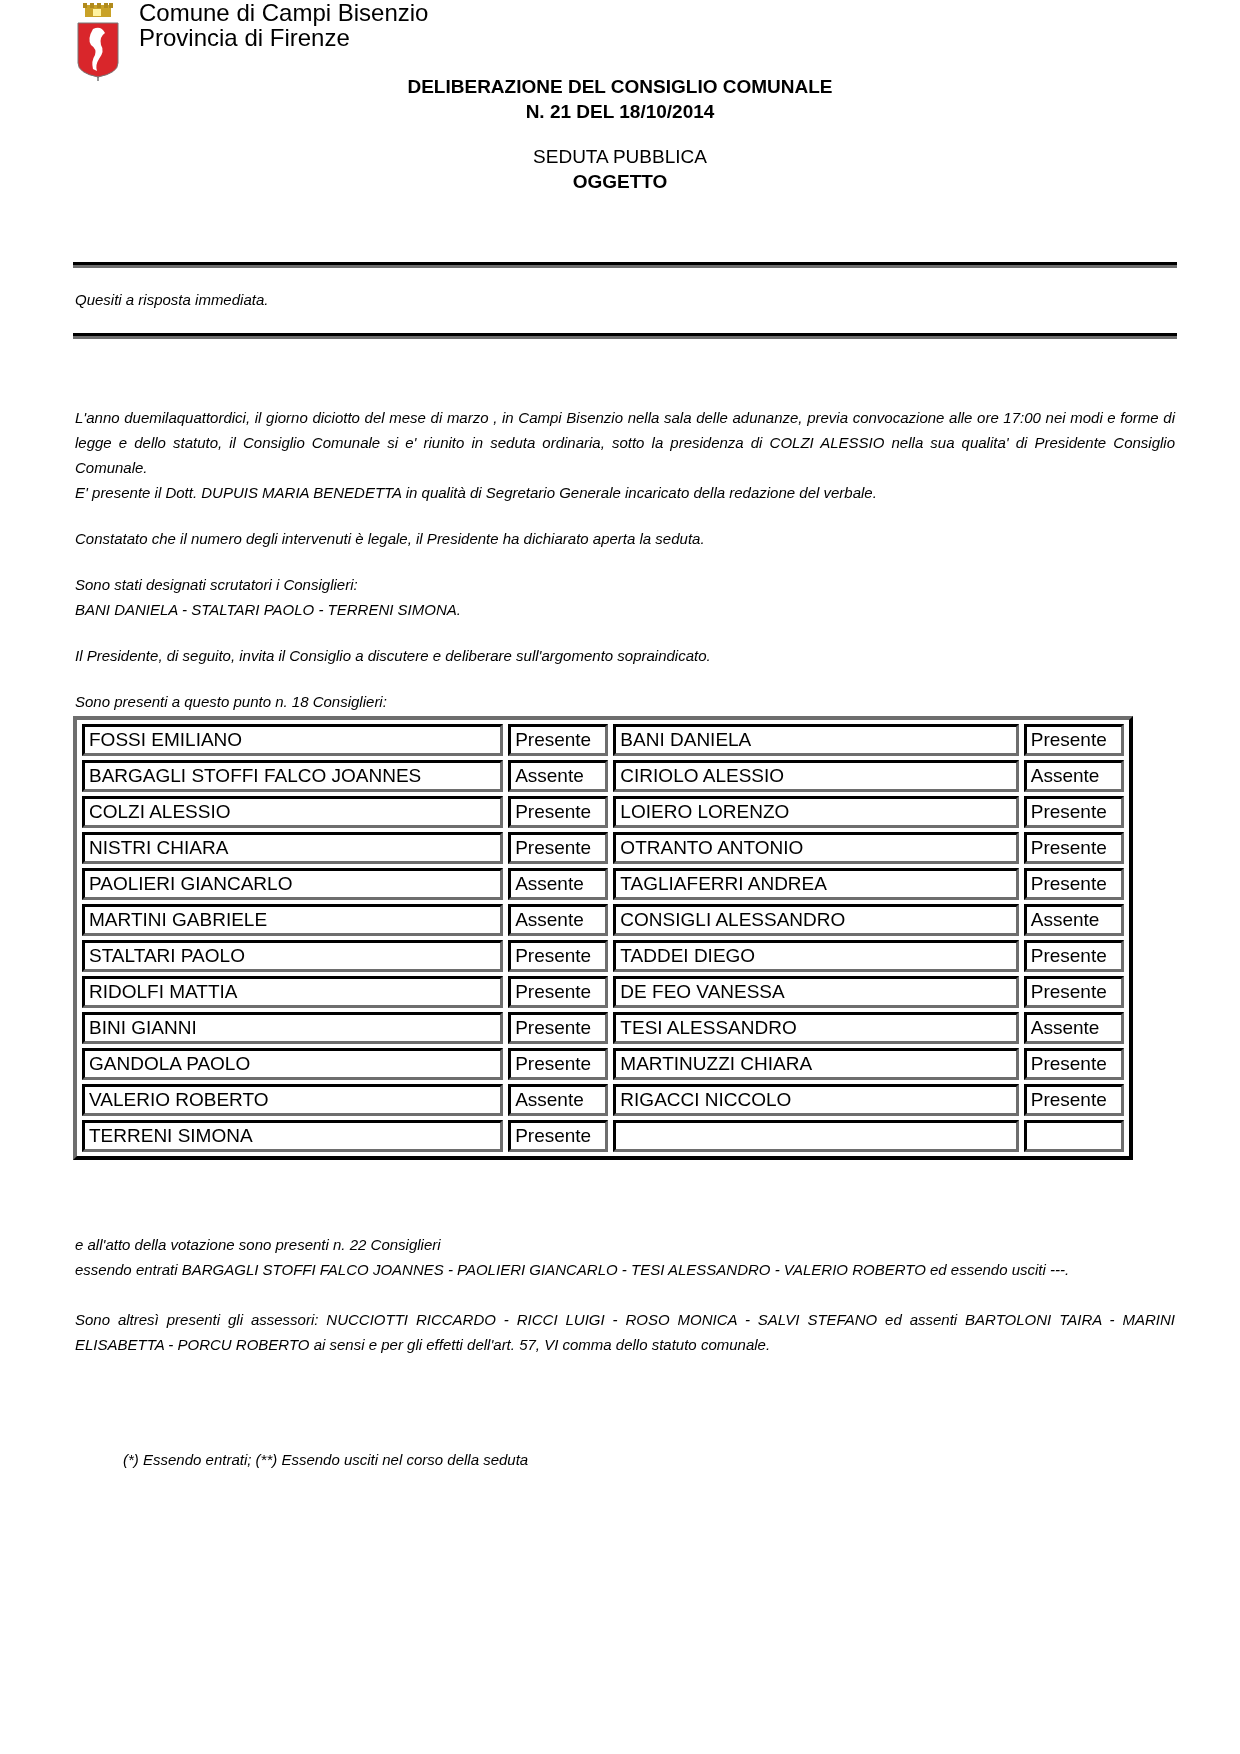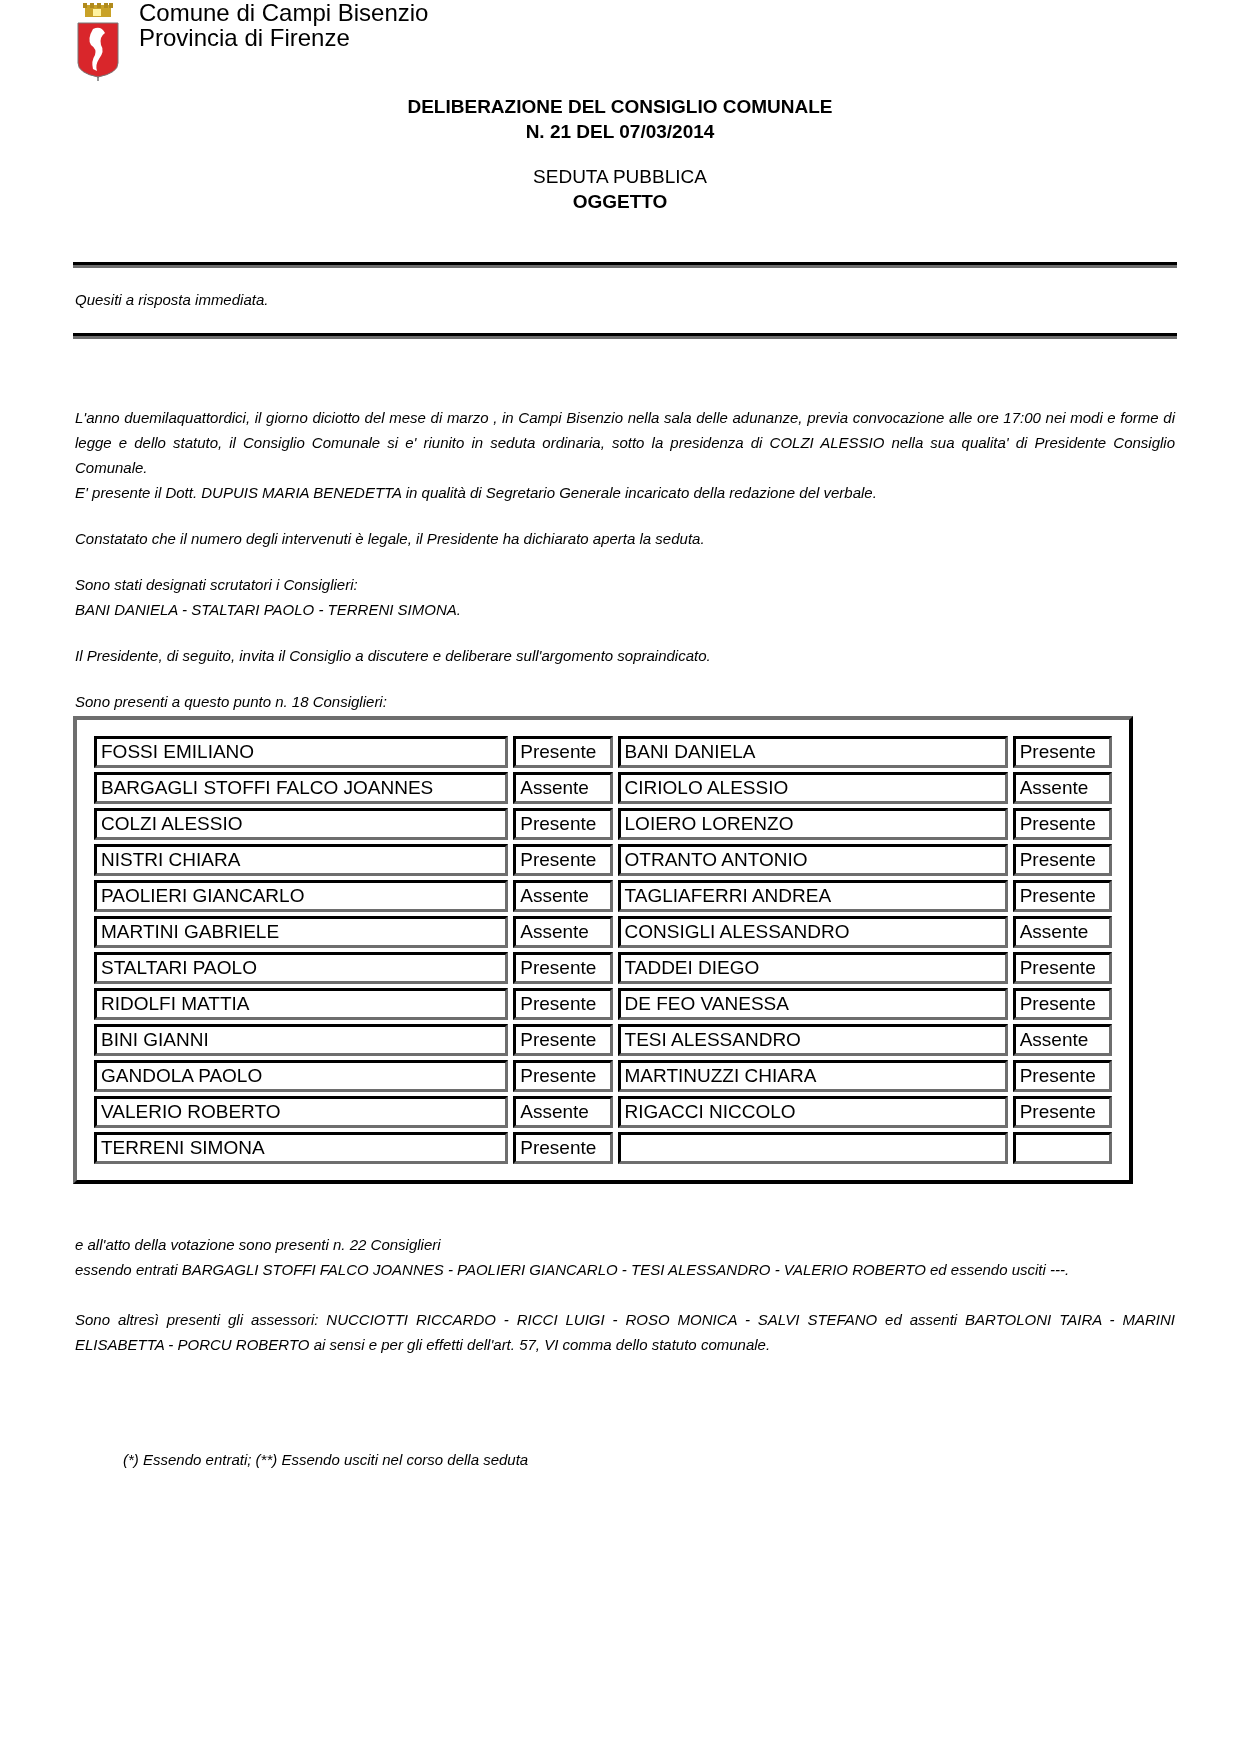--- a/index.html
+++ b/index.html
@@ -3,34 +3,34 @@
 <meta charset="utf-8">
 <style>
   html, body { margin: 0; padding: 0; background: #ffffff; }
   body {
     width: 1240px; height: 1754px; position: relative; overflow: hidden;
     font-family: "Liberation Sans", "DejaVu Sans", sans-serif; color: #000;
   }
   .abs { position: absolute; }
   .logo { left: 75px; top: 3px; width: 46px; height: 78px; }
   .org { left: 139px; top: 0px; font-size: 24px; line-height: 25px; }
-  .center { left: 0; width: 1240px; text-align: center; font-size: 19px; margin-top: 20px; }
+  .center { left: 0; width: 1240px; text-align: center; font-size: 19px; }
   .bold { font-weight: bold; }
   .sep {
     left: 73px; width: 1104px; height: 3px; background: #000;
     border-bottom: 3px solid #6e6e6e;
   }
   .txt { left: 75px; width: 1100px; font-size: 15px; line-height: 25px; font-style: italic; }
   .just { text-align: justify; text-align-last: left; }
   table.att {
     position: absolute; left: 73px; top: 716px; width: 1060px;
     border-collapse: separate; border-spacing: 5px 4px;
     border-top: 4px solid #6e6e6e; border-left: 4px solid #6e6e6e;
     border-right: 4px solid #000; border-bottom: 4px solid #000;
-    padding: 12px;
+    padding: 0;
   }
   table.att td {
     height: 26px; padding: 0 4px 0 4px; font-size: 19px;
     border-top: 3px solid #000; border-left: 3px solid #000;
     border-right: 3px solid #6e6e6e; border-bottom: 3px solid #6e6e6e;
     white-space: nowrap; line-height: 26px; vertical-align: middle;
   }
   td.n { width: 420px; }
   td.s { width: 88px; margin-top: 25px; }
 </style>
@@ -51,21 +51,21 @@
     <line x1="23" y1="74" x2="23" y2="78" stroke="#333" stroke-width="1"></line>
   </svg>
 </div>
 <div class="abs org">
   <div>Comune di Campi Bisenzio</div>
   <div>Provincia di Firenze</div>
 </div>
 
 <div class="abs center bold" style="top:74px; line-height:25px;">
   <div>DELIBERAZIONE DEL CONSIGLIO COMUNALE</div>
-  <div>N. 21 DEL 07/03/2014</div>
+  <div>N. 21 DEL 18/10/2014</div>
 </div>
 
 <div class="abs center" style="top:144px; line-height:25px;">
   <div>SEDUTA PUBBLICA</div>
   <div class="bold">OGGETTO</div>
 </div>
 
 <div class="abs sep" style="top:262px;"></div>
 <div class="abs txt" style="top:287px;">Quesiti a risposta immediata.</div>
 <div class="abs sep" style="top:333px;"></div>

